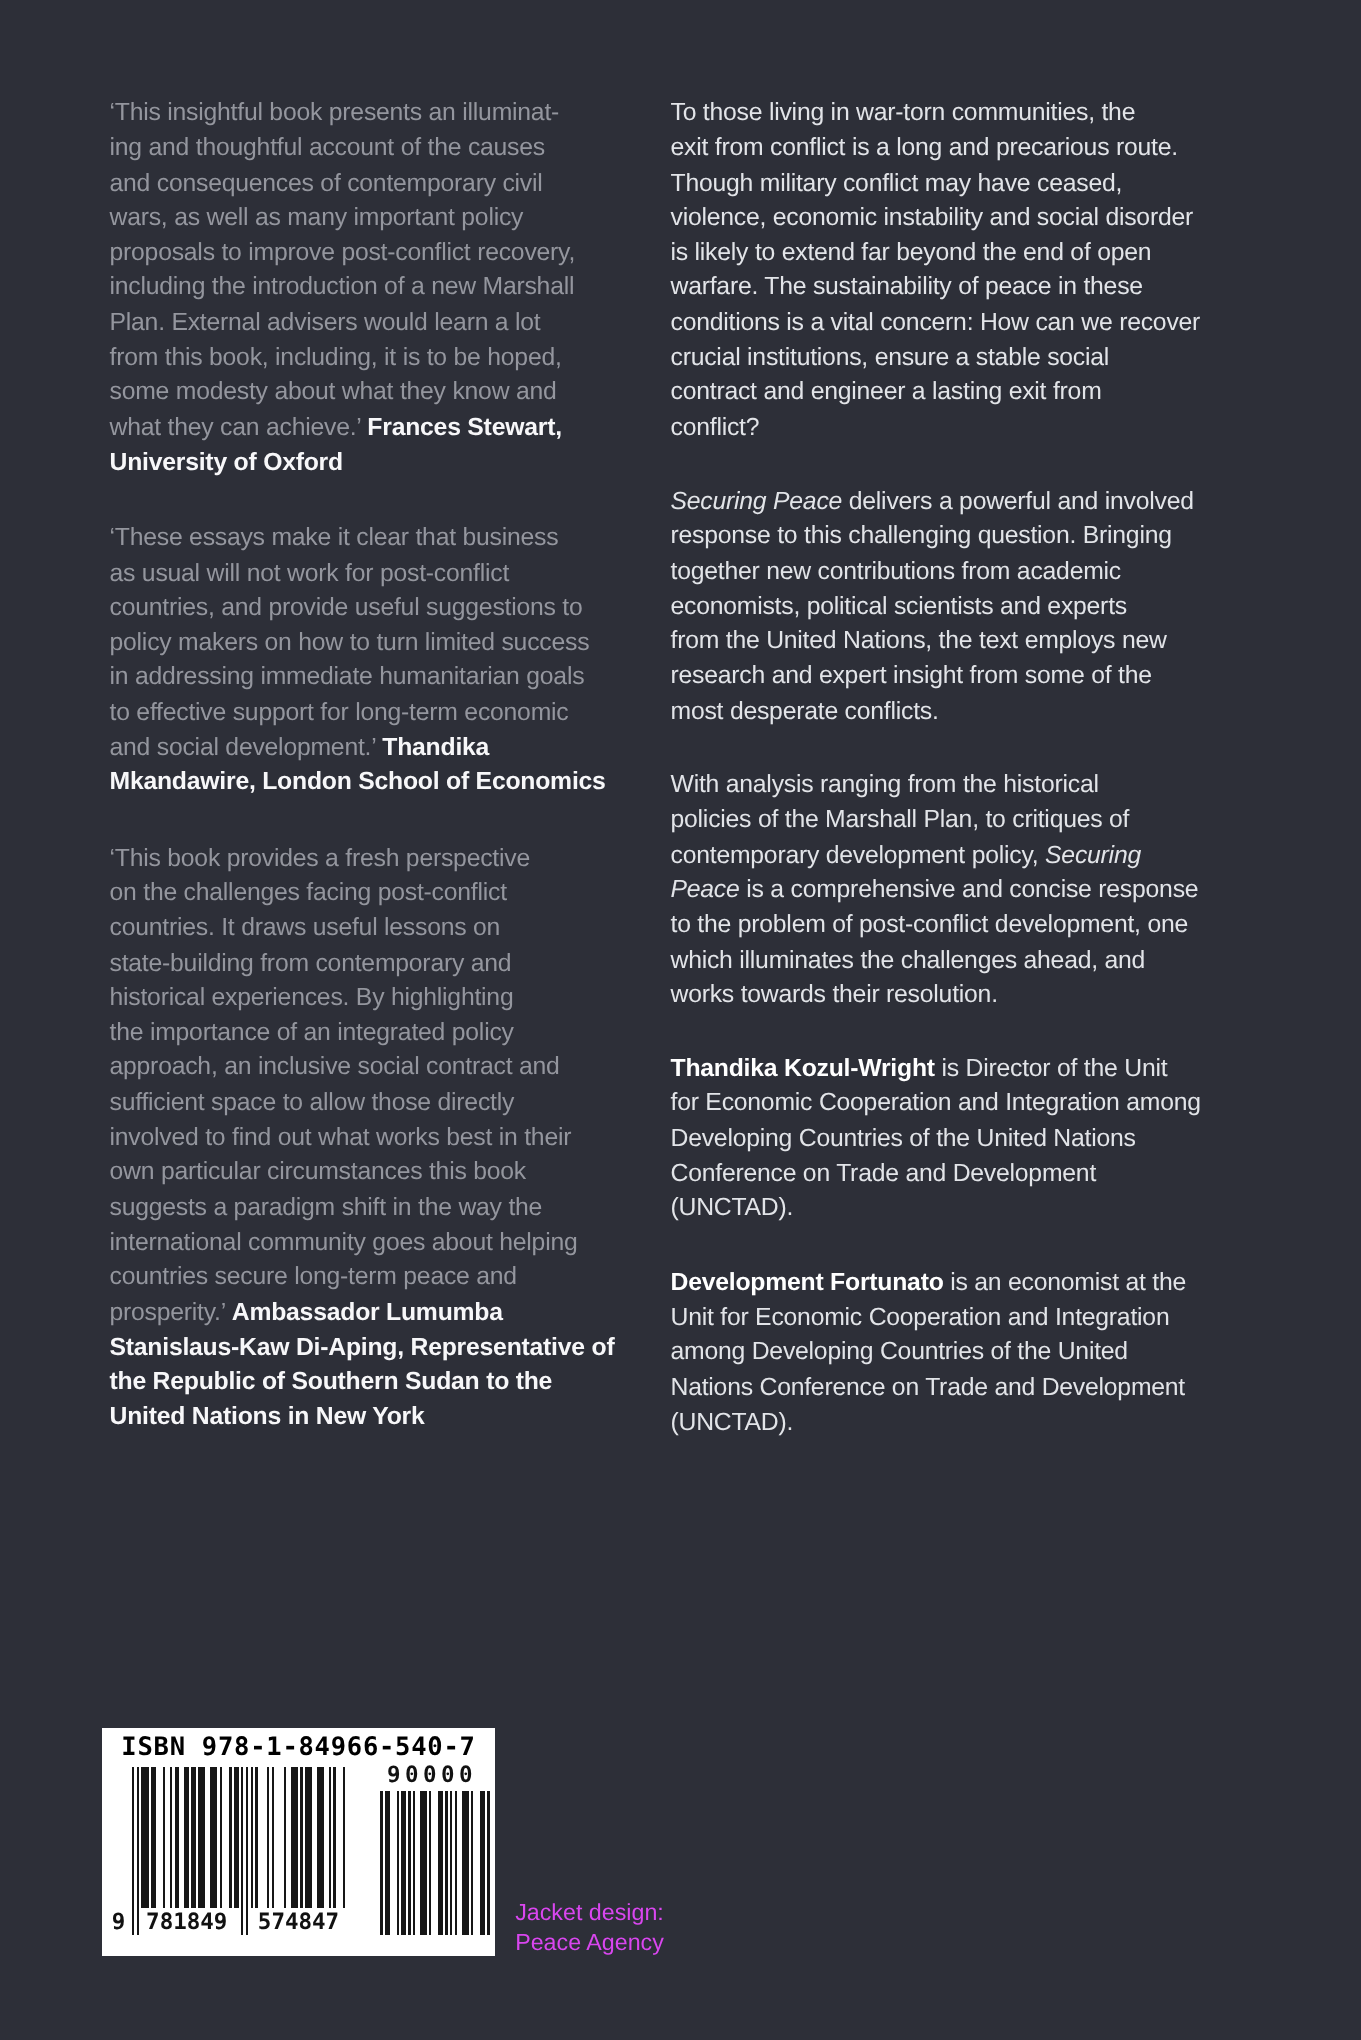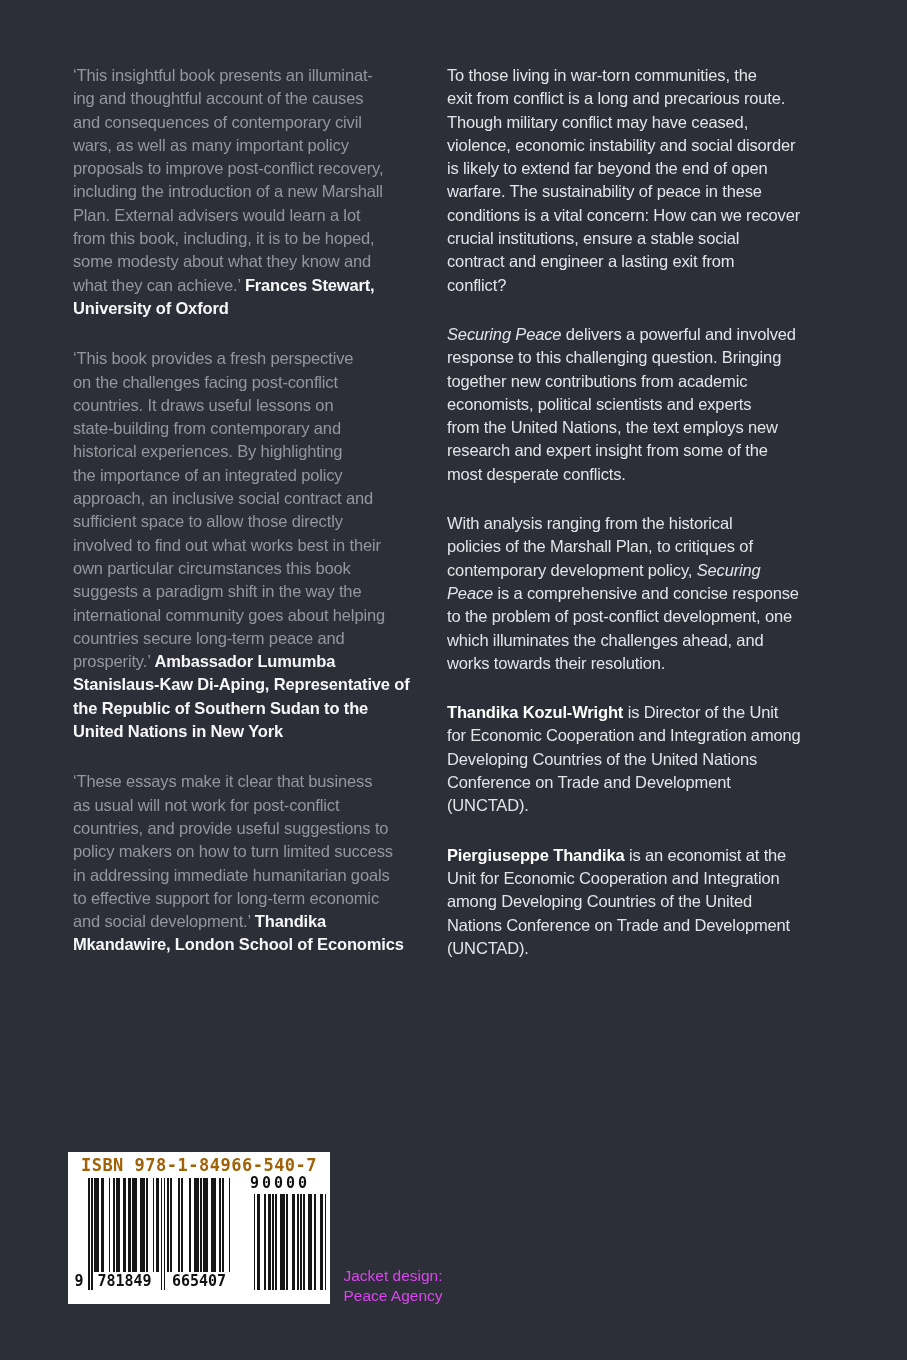--- a/index.html
+++ b/index.html
@@ -30,34 +30,34 @@
     position:absolute;left:68px;top:1152px;width:262px;height:152px;
     background:#ffffff;
   }
   .barcode-box svg{position:absolute;left:0;top:0;}
   .barcode-box svg rect{fill:#161616;shape-rendering:crispEdges;}
   .isbn-label{
     position:absolute;left:0;top:3px;width:100%;
     text-align:center;
     font-family:"DejaVu Sans Mono", monospace;
     font-weight:bold;font-size:17px;letter-spacing:0.5px;
-    color:#a16207;
+    color:#000000;
   }
   .digit{
     position:absolute;
     font-family:"DejaVu Sans Mono", monospace;
     font-weight:bold;font-size:15px;color:#111;
     top:121px;text-align:center;line-height:17px;
   }
   .digit-first{left:4px;width:14px;}
   .digit-group1{left:24px;width:65px;}
   .digit-group2{left:97px;width:68px;}
   .supplement-label{
     position:absolute;left:182px;top:23px;width:76px;
-    text-align:left;
+    text-align:center;
     font-family:"DejaVu Sans Mono", monospace;
     font-weight:bold;font-size:15px;letter-spacing:3px;
     color:#111;line-height:16px;
   }
   .jacket-design{
     position:absolute;left:328px;top:1266px;width:130px;
     text-align:center;
     font-size:15.5px;line-height:19.5px;color:#d946ef;
   }
 </style>
@@ -71,45 +71,45 @@
 ing and thoughtful account of the causes
 and consequences of contemporary civil
 wars, as well as many important policy
 proposals to improve post-conflict recovery,
 including the introduction of a new Marshall
 Plan. External advisers would learn a lot
 from this book, including, it is to be hoped,
 some modesty about what they know and
 what they can achieve.’ </span><span class="seg-attribution">Frances Stewart,
 University of Oxford</span></p>
+    <p class="block"><span class="seg-quote">‘These essays make it clear that business
+as usual will not work for post-conflict
+countries, and provide useful suggestions to
+policy makers on how to turn limited success
+in addressing immediate humanitarian goals
+to effective support for long-term economic
+and social development.’ </span><span class="seg-attribution">Thandika
+Mkandawire, London School of Economics</span></p>
     <p class="block"><span class="seg-quote">‘This book provides a fresh perspective
 on the challenges facing post-conflict
 countries. It draws useful lessons on
 state-building from contemporary and
 historical experiences. By highlighting
 the importance of an integrated policy
 approach, an inclusive social contract and
 sufficient space to allow those directly
 involved to find out what works best in their
 own particular circumstances this book
 suggests a paradigm shift in the way the
 international community goes about helping
 countries secure long-term peace and
 prosperity.’ </span><span class="seg-attribution">Ambassador Lumumba
 Stanislaus-Kaw Di-Aping, Representative of
 the Republic of Southern Sudan to the
 United Nations in New York</span></p>
-    <p class="block"><span class="seg-quote">‘These essays make it clear that business
-as usual will not work for post-conflict
-countries, and provide useful suggestions to
-policy makers on how to turn limited success
-in addressing immediate humanitarian goals
-to effective support for long-term economic
-and social development.’ </span><span class="seg-attribution">Thandika
-Mkandawire, London School of Economics</span></p>
   </div>
 
   <div class="col col-right">
     <p class="block"><span class="seg-normal">To those living in war-torn communities, the
 exit from conflict is a long and precarious route.
 Though military conflict may have ceased,
 violence, economic instability and social disorder
 is likely to extend far beyond the end of open
 warfare. The sustainability of peace in these
 conditions is a vital concern: How can we recover
@@ -128,21 +128,21 @@
 contemporary development policy, </span><span class="seg-italic">Securing
 Peace</span><span class="seg-normal"> is a comprehensive and concise response
 to the problem of post-conflict development, one
 which illuminates the challenges ahead, and
 works towards their resolution.</span></p>
     <p class="block"><span class="seg-bold">Thandika Kozul-Wright</span><span class="seg-normal"> is Director of the Unit
 for Economic Cooperation and Integration among
 Developing Countries of the United Nations
 Conference on Trade and Development
 (UNCTAD).</span></p>
-    <p class="block"><span class="seg-bold">Piergiuseppe Thandika</span><span class="seg-normal"> is an economist at the
+    <p class="block"><span class="seg-bold">Development Fortunato</span><span class="seg-normal"> is an economist at the
 Unit for Economic Cooperation and Integration
 among Developing Countries of the United
 Nations Conference on Trade and Development
 (UNCTAD).</span></p>
   </div>
 
   <div class="barcode-box">
     <div class="isbn-label">ISBN 978-1-84966-540-7</div>
     <svg id="barcode-svg" width="262" height="152" viewBox="0 0 262 152">
         <rect x="20.00" y="26" width="1.58" height="112"></rect>
@@ -185,21 +185,21 @@
         <rect x="228.95" y="42" width="1.55" height="96"></rect>
         <rect x="232.05" y="42" width="1.55" height="96"></rect>
         <rect x="235.15" y="42" width="1.55" height="96"></rect>
         <rect x="239.80" y="42" width="4.65" height="96"></rect>
         <rect x="246.00" y="42" width="1.55" height="96"></rect>
         <rect x="252.20" y="42" width="3.10" height="96"></rect>
         <rect x="256.85" y="42" width="1.55" height="96"></rect>
       </svg>
     <div class="digit digit-first">9</div>
     <div class="digit digit-group1">781849</div>
-    <div class="digit digit-group2">665407</div>
+    <div class="digit digit-group2">574847</div>
     <div class="supplement-label">90000</div>
   </div>
 
   <div class="jacket-design">
     <div>Jacket design:</div>
     <div>Peace Agency</div>
   </div>
 
 </div>
 

